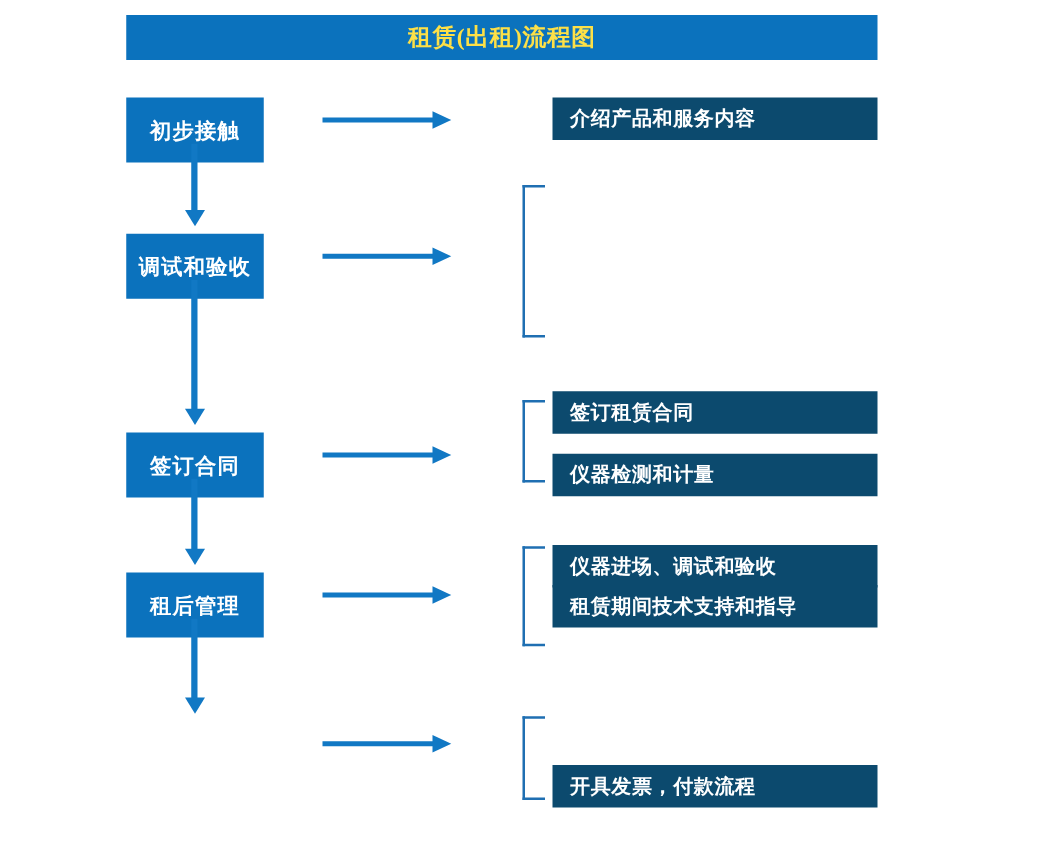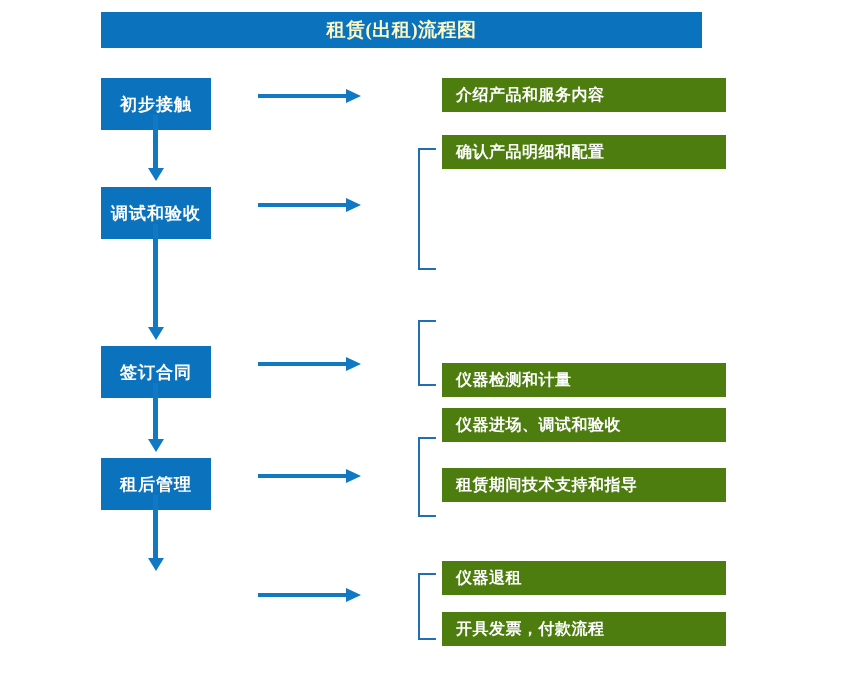--- a/index.html
+++ b/index.html
@@ -21,21 +21,21 @@
   }
 
   
   .title-banner {
     position: absolute;
     left: 101px;
     top: 12px;
     width: 601px;
     height: 36px;
     background: #0b72bd;
-    color: #fef9c3;
+    color: #fde047;
     font-size: 19px;
     font-weight: bold;
     display: flex;
     align-items: center;
     justify-content: center;
     letter-spacing: 0.5px;
   }
 
   
   .stage-box {
@@ -50,23 +50,23 @@
     display: flex;
     align-items: center;
     justify-content: center;
     letter-spacing: 1px;
   }
 
   
   .detail-box {
     position: absolute;
     left: 442px;
-    width: 284px;
+    width: 260px;
     height: 34px;
-    background: #4d7c0f;
+    background: #0c4a6e;
     color: #ffffff;
     font-size: 16px;
     font-weight: bold;
     display: flex;
     align-items: center;
     padding-left: 14px;
     box-sizing: border-box;
     letter-spacing: 0.5px;
   }
 
@@ -178,20 +178,19 @@
     <div class="shaft"></div>
     <div class="head"></div>
   </div>
 
   <div class="bracket" style="left:418px; top:148px; height:122px"></div>
   <div class="bracket" style="left:418px; top:320px; height:66px"></div>
   <div class="bracket" style="left:418px; top:437px; height:80px"></div>
   <div class="bracket" style="left:418px; top:573px; height:67px"></div>
 
   <div class="detail-box" style="top:78px">介绍产品和服务内容</div>
-  <div class="detail-box" style="top:135px">确认产品明细和配置</div>
+  <div class="detail-box" style="top:313px">签订租赁合同</div>
   <div class="detail-box" style="top:363px">仪器检测和计量</div>
-  <div class="detail-box" style="top:408px">仪器进场、调试和验收</div>
+  <div class="detail-box" style="top:436px">仪器进场、调试和验收</div>
   <div class="detail-box" style="top:468px">租赁期间技术支持和指导</div>
-  <div class="detail-box" style="top:561px">仪器退租</div>
   <div class="detail-box" style="top:612px">开具发票，付款流程</div>
 
 </div>
 
 </body></html>

